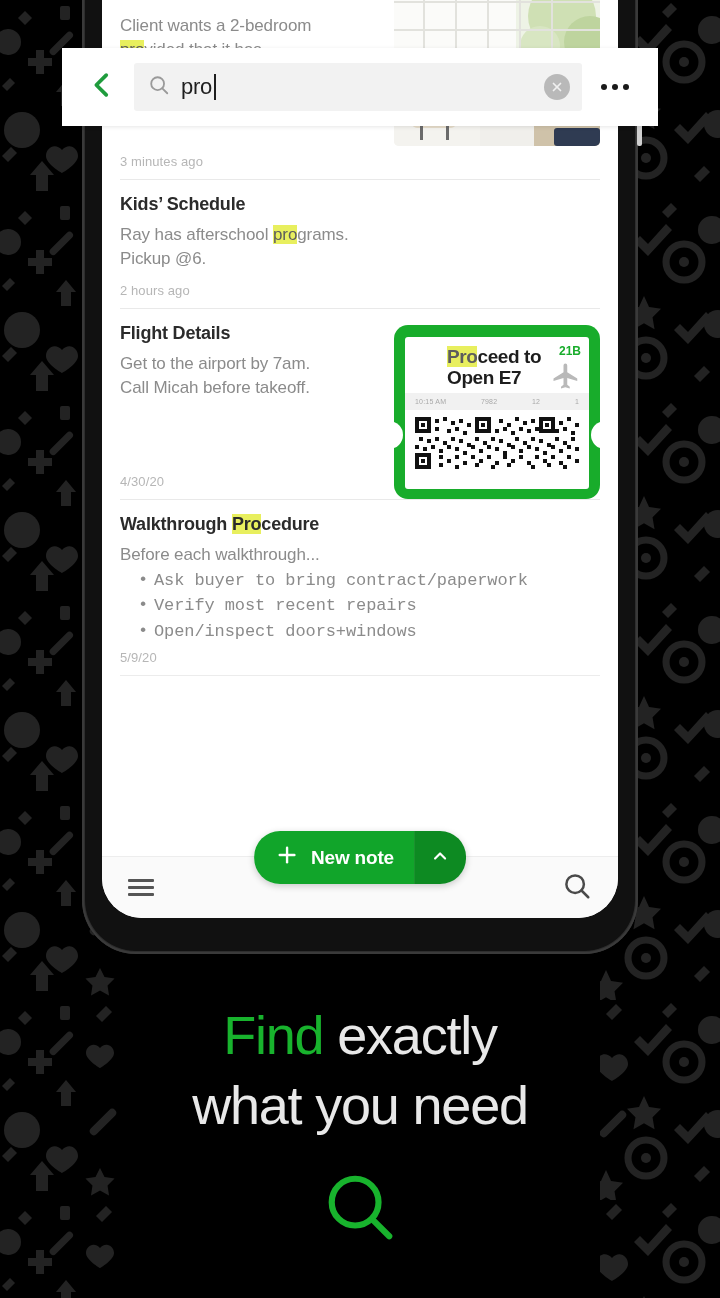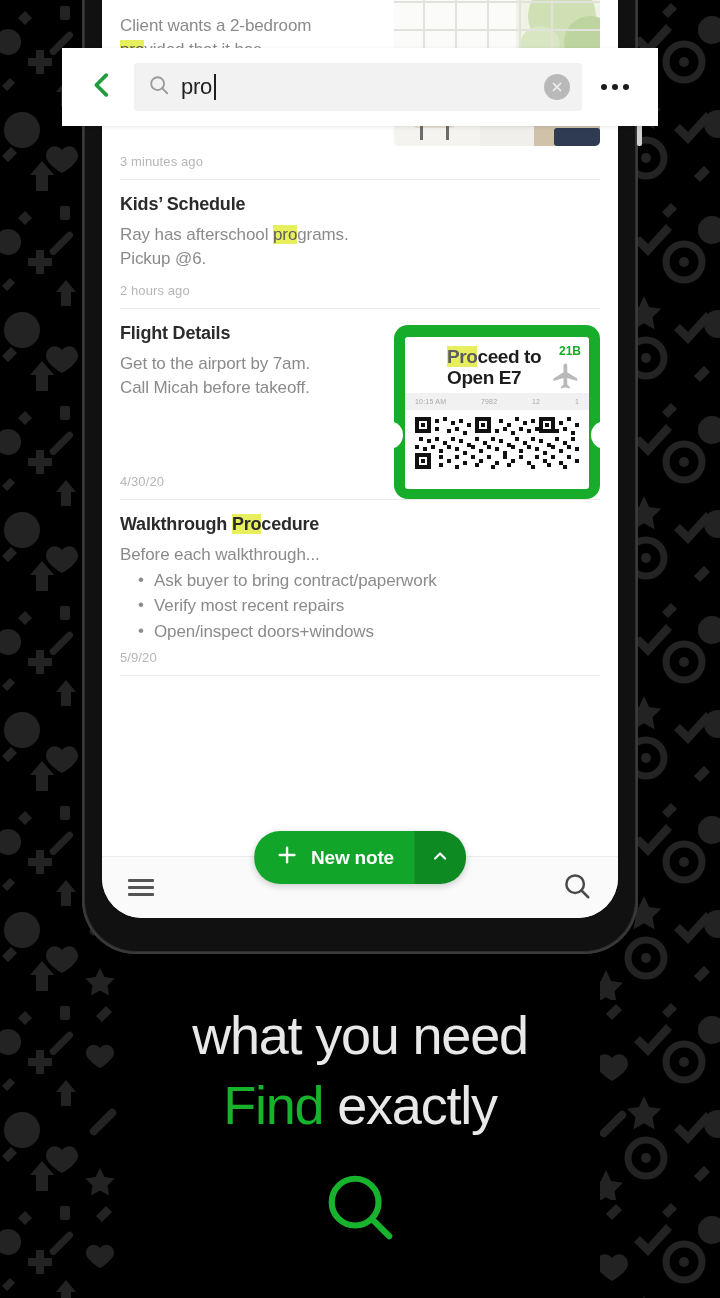--- a/index.html
+++ b/index.html
@@ -67,21 +67,21 @@
     font-size: 18px; font-weight: bold; color: #2b2b2b;
     letter-spacing: -0.2px; margin-bottom: 7px; line-height: 1.2;
   }
   .note-snippet {
     font-size: 17px; color: #8b8b8b; line-height: 1.42;
     letter-spacing: -0.1px;
   }
   .note-bullets { list-style: none; margin-top: 1px; }
   .note-bullets li {
     font-size: 17px; color: #8b8b8b; line-height: 1.5;
-    padding-left: 34px; position: relative; letter-spacing: -0.1px;
+    padding-left: 34px; position: relative; letter-spacing: -0.1px; font-family: Liberation Mono, monospace;
   }
   .note-bullets li:before {
     content: "\2022"; position: absolute; left: 18px; top: -1px; color: #8b8b8b;
   }
   .note-date {
     font-size: 13px; color: #b6b6b6; margin-top: 12px; letter-spacing: 0.1px;
   }
   .hl { background: #e8ef5e; color: #5d5d5d; }
   .note-title .hl { color: #2b2b2b; }
 
@@ -550,22 +550,22 @@
     </div>
 
     <div class="kebab">
       <i></i>
       <i></i>
       <i></i>
     </div>
   </div>
 
   <div class="tagline">
+    <div><span class="green">Find</span><span> exactly</span></div>
     <div>what you need</div>
-    <div><span class="green">Find</span><span> exactly</span></div>
   </div>
 
   <div class="bottom-search">
     <span>
       <svg width="78" height="78" viewBox="0 0 24 24" fill="none" stroke="#18b32d" stroke-width="1.9" stroke-linecap="round">
         <circle cx="10.5" cy="10.5" r="7.2"></circle>
           <line x1="15.8" y1="15.8" x2="21" y2="21"></line>
       </svg>
     </span>
   </div>

